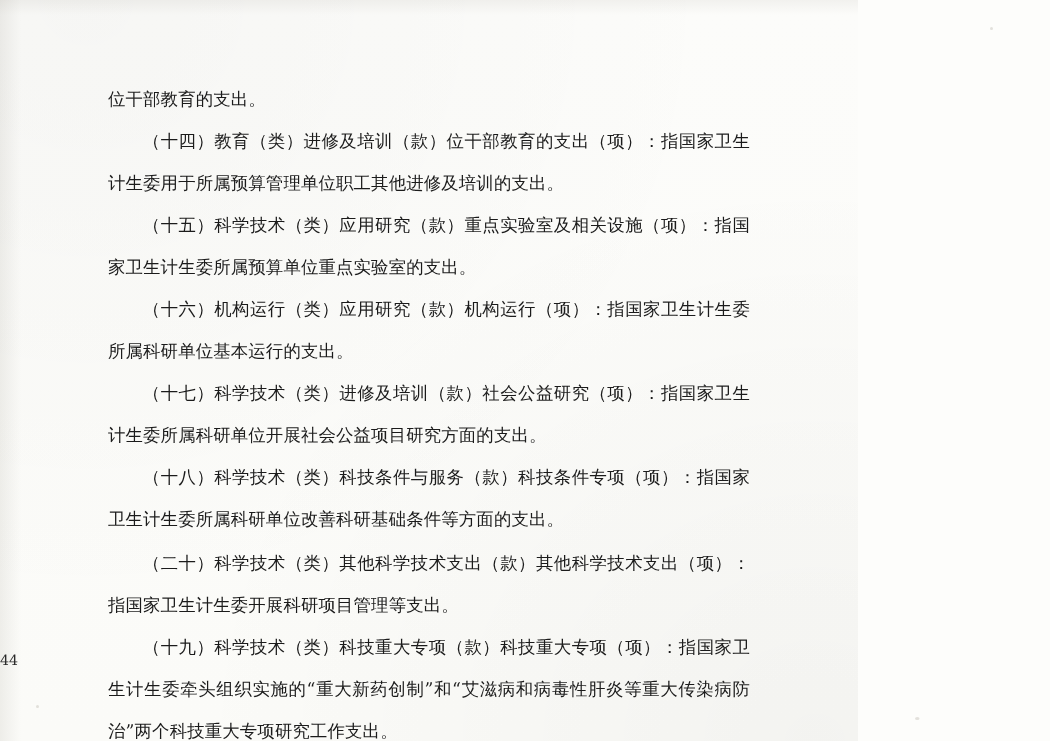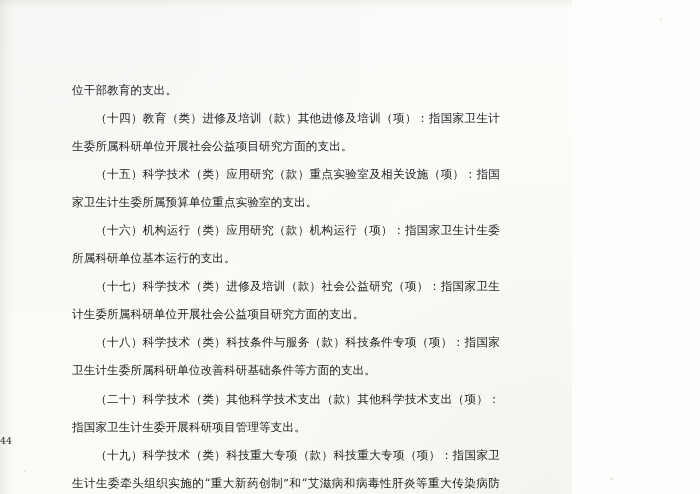--- a/index.html
+++ b/index.html
@@ -12,21 +12,21 @@
     background: #fdfdfb;
     font-family: "DejaVu Serif", "Liberation Serif", serif;
     overflow: hidden;
   }
   .page {
     position: relative;
     width: 572px;
     height: 494px;
     background: linear-gradient(to bottom, #fcfcfa, #fbfbf8);
     box-sizing: border-box;
-    padding: 76px 72px 0 72px;
+    padding: 52px 72px 0 72px;
   }
   .page::before {
     content: "";
     position: absolute;
     inset: 0;
     background:
       radial-gradient(ellipse at 10% 0%, rgba(0,0,0,0.025), rgba(0,0,0,0) 60%),
       radial-gradient(ellipse at 95% 100%, rgba(0,0,0,0.03), rgba(0,0,0,0) 55%);
     pointer-events: none;
   }
@@ -86,21 +86,21 @@
 <div class="page">
   <div class="edge-shade-left"></div>
   <div class="edge-shade-top"></div>
 
   <div class="speck" style="left:24px; top:470px; width:2px; height:2px;"></div>
   <div class="speck" style="left:660px; top:18px; width:2px; height:2px;"></div>
   <div class="speck" style="left:610px; top:478px; width:3px; height:2px;"></div>
 
   <div class="body-text">
     <p class="para noindent">位干部教育的支出。</p>
-    <p class="para">（十四）教育（类）进修及培训（款）其他进修及培训（项）：指国家卫生计生委所属科研单位开展社会公益项目研究方面的支出。</p>
+    <p class="para">（十四）教育（类）进修及培训（款）位干部教育的支出（项）：指国家卫生计生委用于所属预算管理单位职工其他进修及培训的支出。</p>
     <p class="para">（十五）科学技术（类）应用研究（款）重点实验室及相关设施（项）：指国家卫生计生委所属预算单位重点实验室的支出。</p>
     <p class="para">（十六）机构运行（类）应用研究（款）机构运行（项）：指国家卫生计生委所属科研单位基本运行的支出。</p>
     <p class="para">（十七）科学技术（类）进修及培训（款）社会公益研究（项）：指国家卫生计生委所属科研单位开展社会公益项目研究方面的支出。</p>
     <p class="para">（十八）科学技术（类）科技条件与服务（款）科技条件专项（项）：指国家卫生计生委所属科研单位改善科研基础条件等方面的支出。</p>
     <p class="para">（二十）科学技术（类）其他科学技术支出（款）其他科学技术支出（项）：指国家卫生计生委开展科研项目管理等支出。</p>
     <p class="para">（十九）科学技术（类）科技重大专项（款）科技重大专项（项）：指国家卫生计生委牵头组织实施的“重大新药创制”和“艾滋病和病毒性肝炎等重大传染病防治”两个科技重大专项研究工作支出。</p>
   </div>
 
   <div class="page-number">44</div>
 </div>

